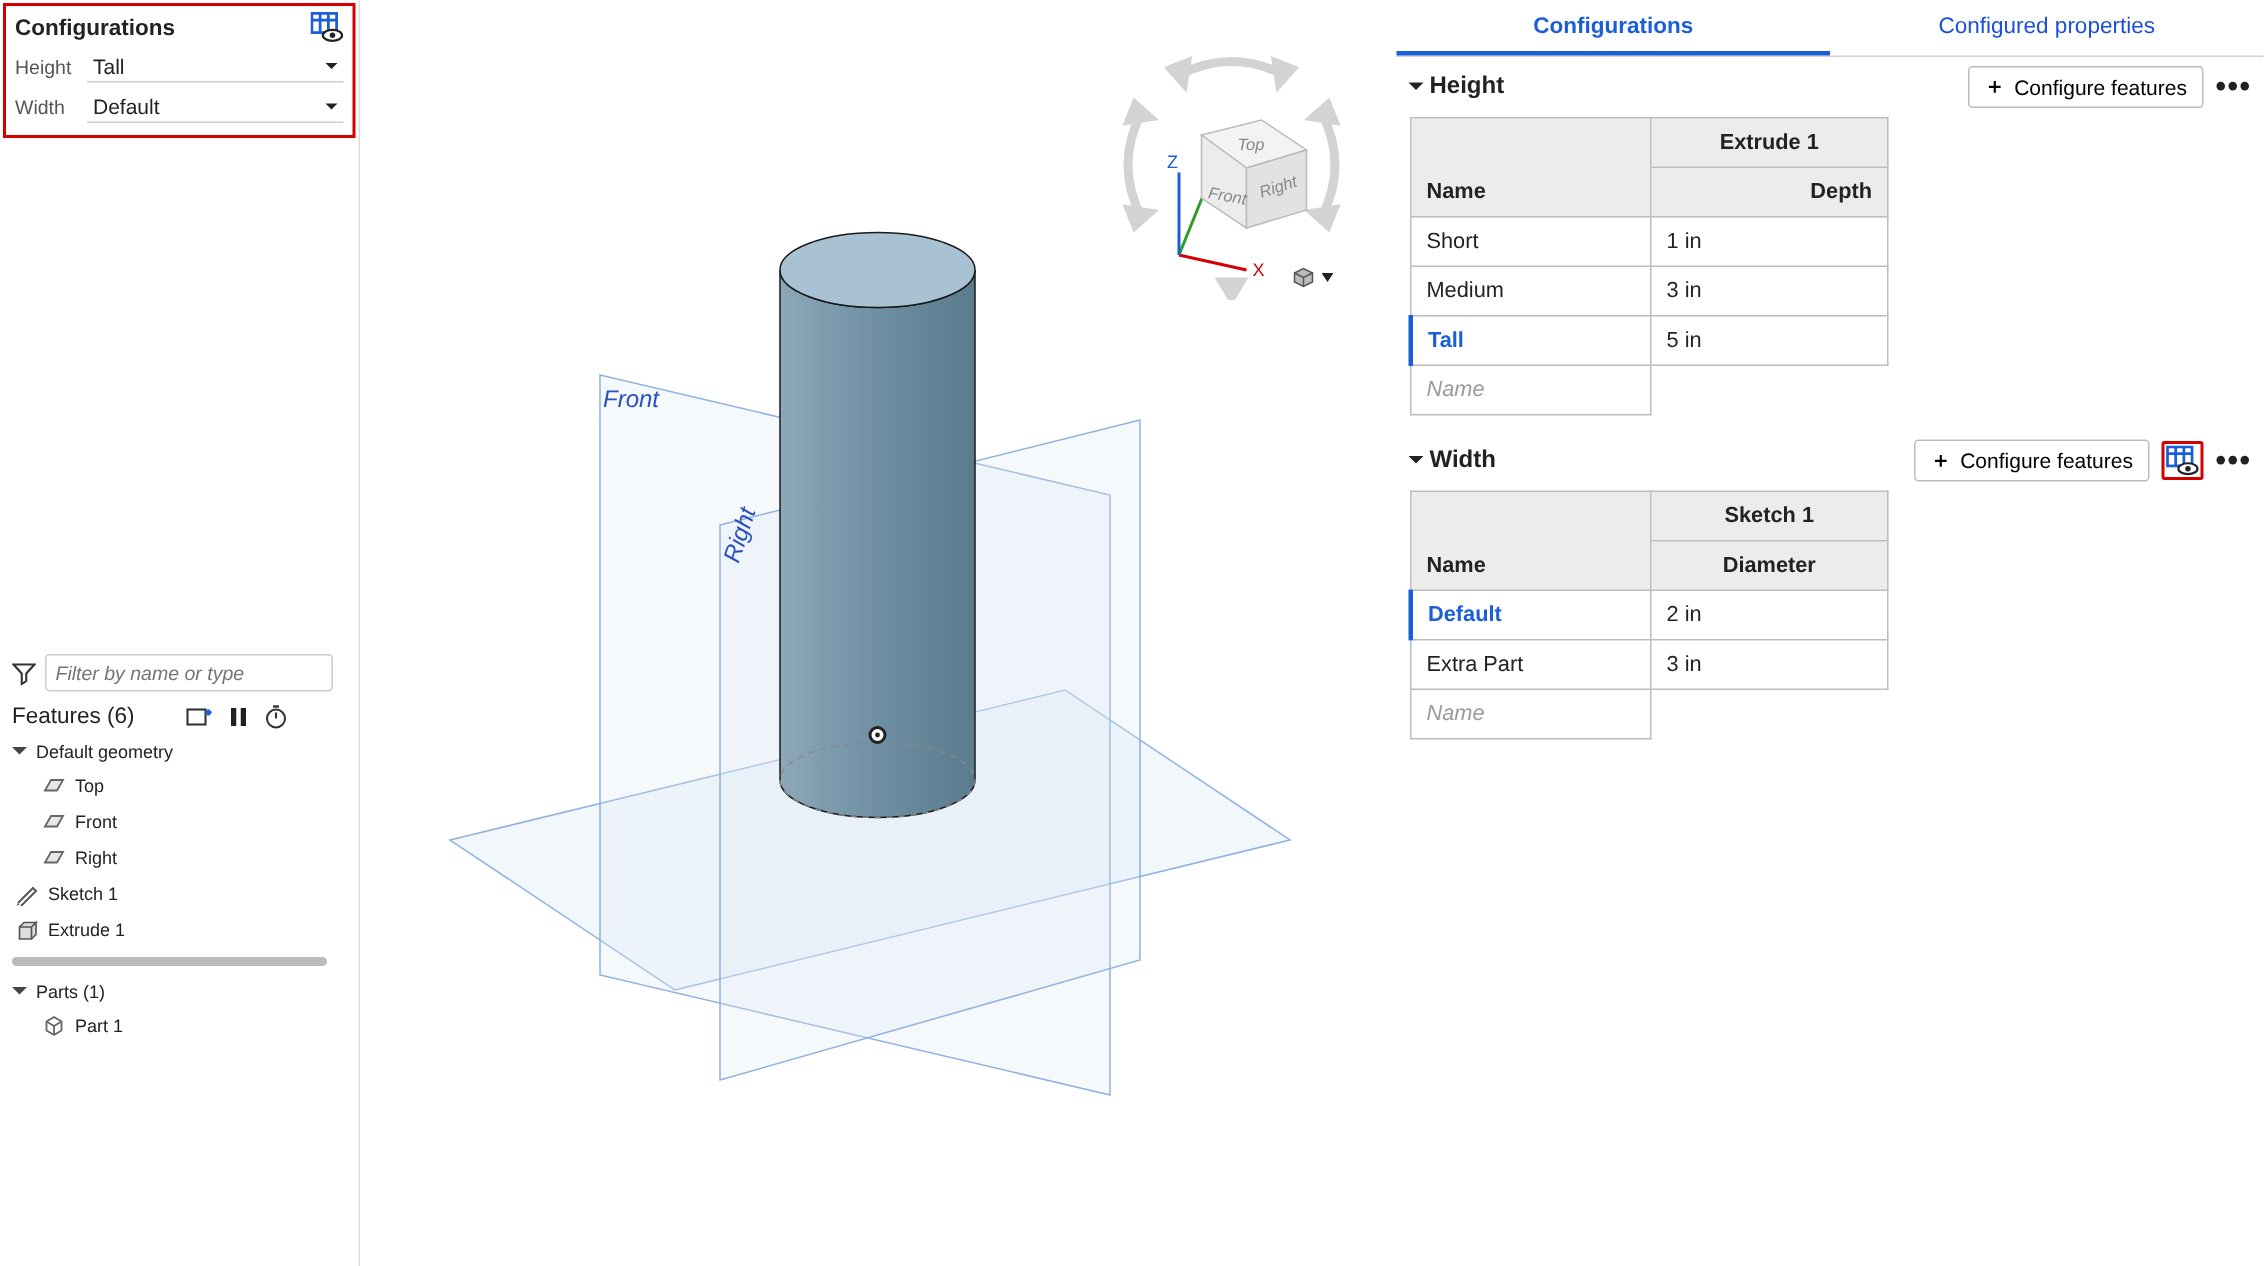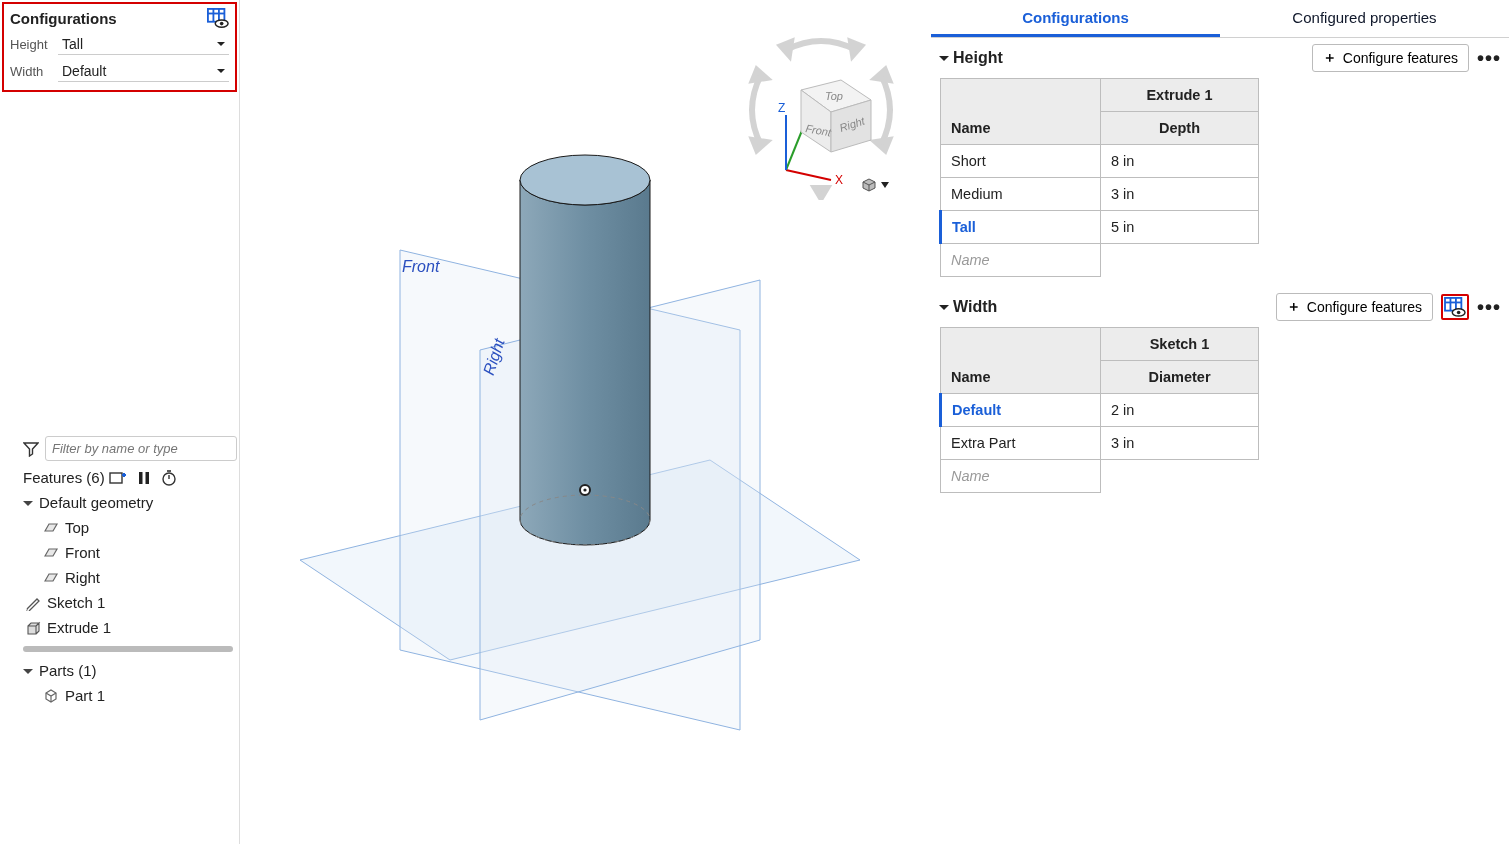--- a/index.html
+++ b/index.html
@@ -8,47 +8,47 @@
   
   .left-panel { position: absolute; left: 0; top: 0; width: 240px; height: 100%; border-right: 1px solid #ddd; background: #fff; }
   .config-top { border: 2px solid #d40000; padding: 4px 6px 8px 6px; margin: 2px; }
   .config-top h3 { font-size: 15px; font-weight: 600; display: flex; justify-content: space-between; align-items: center; }
   .icon-table-eye { width: 22px; height: 20px; display: inline-block; }
   .cfg-row { display: flex; align-items: center; margin-top: 6px; font-size: 14px; }
   .cfg-row label { width: 48px; color: #555; font-size: 13px; }
   .cfg-row .sel { flex: 1; border-bottom: 1px solid #ccc; padding: 2px 18px 2px 4px; position: relative; cursor: pointer; }
   .cfg-row .sel::after { content: ""; position: absolute; right: 4px; top: 8px; border: 4px solid transparent; border-top-color: #222; }
 
-  .feature-block { position: absolute; left: 0; top: 430px; width: 200px; padding: 6px 15px; }
+  .feature-block { position: absolute; left: 0; top: 430px; width: 200px; padding: 6px 0; }
   .filter-row { display: flex; align-items: center; gap: 6px; padding: 0 8px 6px 8px; }
   .filter-input { flex: 1; border: 1px solid #ccc; border-radius: 3px; padding: 4px 6px; font-style: italic; color: #888; font-size: 13px; }
   .features-head { display: flex; align-items: center; justify-content: space-between; padding: 2px 8px 4px 8px; font-size: 15px; font-weight: 500; }
   .features-head .tools { display: flex; gap: 10px; align-items: center; }
-  .node { padding: 4px 8px 4px 8px; display: flex; align-items: center; gap: 6px; font-size: 15px; cursor: default; }
+  .node { padding: 4px 8px 4px 8px; display: flex; align-items: center; gap: 6px; font-size: 12px; cursor: default; }
   .node.child { padding-left: 28px; }
   .node .caret::before { content: ""; display: inline-block; border: 5px solid transparent; border-top-color: #444; transform: translateY(3px); }
   .plane-icon, .origin-icon, .sketch-icon, .extrude-icon, .part-icon { width: 16px; height: 16px; display: inline-block; }
   .scrollbar-fake { height: 6px; background: #bbb; border-radius: 3px; margin: 6px 8px; width: 210px; }
 
   .collapse-btn { position: absolute; left: 246px; top: 475px; width: 22px; height: 22px; border: 1px solid #bbb; border-radius: 3px; background: #fff; display:flex; align-items:center; justify-content:center; }
 
   
   .canvas { position: absolute; left: 240px; top: 0; right: 578px; bottom: 0; background: #fff; }
   .plane-label { position: absolute; color: #2a4fbf; font-style: italic; font-size: 16px; }
   .view-cube { position: absolute; right: 20px; top: 20px; width: 180px; height: 180px; }
   .view-cube svg { width: 100%; height: 100%; }
   .render-cube { position: absolute; right: 42px; top: 176px; display:flex; align-items:center; gap:3px; }
   .tool-rail { position: absolute; right: -36px; top: 412px; width: 34px; background: #fff; border: 1px solid #ccc; border-radius: 3px; }
   .tool-rail div { width: 34px; height: 38px; display:flex; align-items:center; justify-content:center; border-bottom:1px solid #e3e3e3; font-size:16px; color:#555; }
   .tool-rail div:last-child { border-bottom:none; }
 
   
   .right-panel { position: absolute; right: 0; top: 0; width: 578px; height: 100%; background: #fff; }
   .tabs { display: flex; border-bottom: 1px solid #d0d0d0; height: 38px; }
-  .tabs .tab { flex: 1; text-align: center; line-height: 36px; font-size: 15px; color: #0f172a; cursor: pointer; }
+  .tabs .tab { flex: 1; text-align: center; line-height: 36px; font-size: 15px; color: #1d4ed8; cursor: pointer; }
   .tabs .tab.active { color: #1a5fd8; font-weight: 600; border-bottom: 3px solid #1a5fd8; }
 
   .section-head { display: flex; align-items: center; justify-content: space-between; padding: 6px 8px; }
   .section-head .title { display:flex; align-items:center; gap:4px; font-size: 16px; font-weight: 600; }
   .section-head .title .chev::before { content:""; border:5px solid transparent; border-top-color:#222; display:inline-block; transform: translateY(3px); }
   .section-head .acts { display:flex; align-items:center; gap:8px; }
   .cfg-btn { border:1px solid #bbb; border-radius:3px; background:#fff; padding:4px 10px; font-size:14px; display:flex; align-items:center; gap:6px; cursor:pointer; }
   .dots { font-size:20px; letter-spacing:1px; cursor:pointer; line-height: 10px; font-weight:bold; color:#222; }
   .red-box { border:2px solid #d40000; padding:1px; border-radius:2px; }
 
@@ -315,27 +315,27 @@
       <span class="dots">•••</span>
     </div>
   </div>
   <table class="cfg">
     <tbody>
         <tr>
           <th rowspan="2" class="name-col" style="vertical-align:bottom">Name</th>
           <th style="text-align:center">Extrude 1</th>
         </tr>
     <tr>
-          <th style="text-align:center">Depth</th>
+          <th style="text-align:right">Depth</th>
         </tr>
     </tbody>
       <tbody id="height-rows">
         <tr>
           <td>Short</td>
-          <td>8 in</td>
+          <td>1 in</td>
         </tr>
         <tr>
           <td>Medium</td>
           <td>3 in</td>
         </tr>
         <tr class="sel-row">
           <td>Tall</td>
           <td>5 in</td>
         </tr>
       </tbody>

